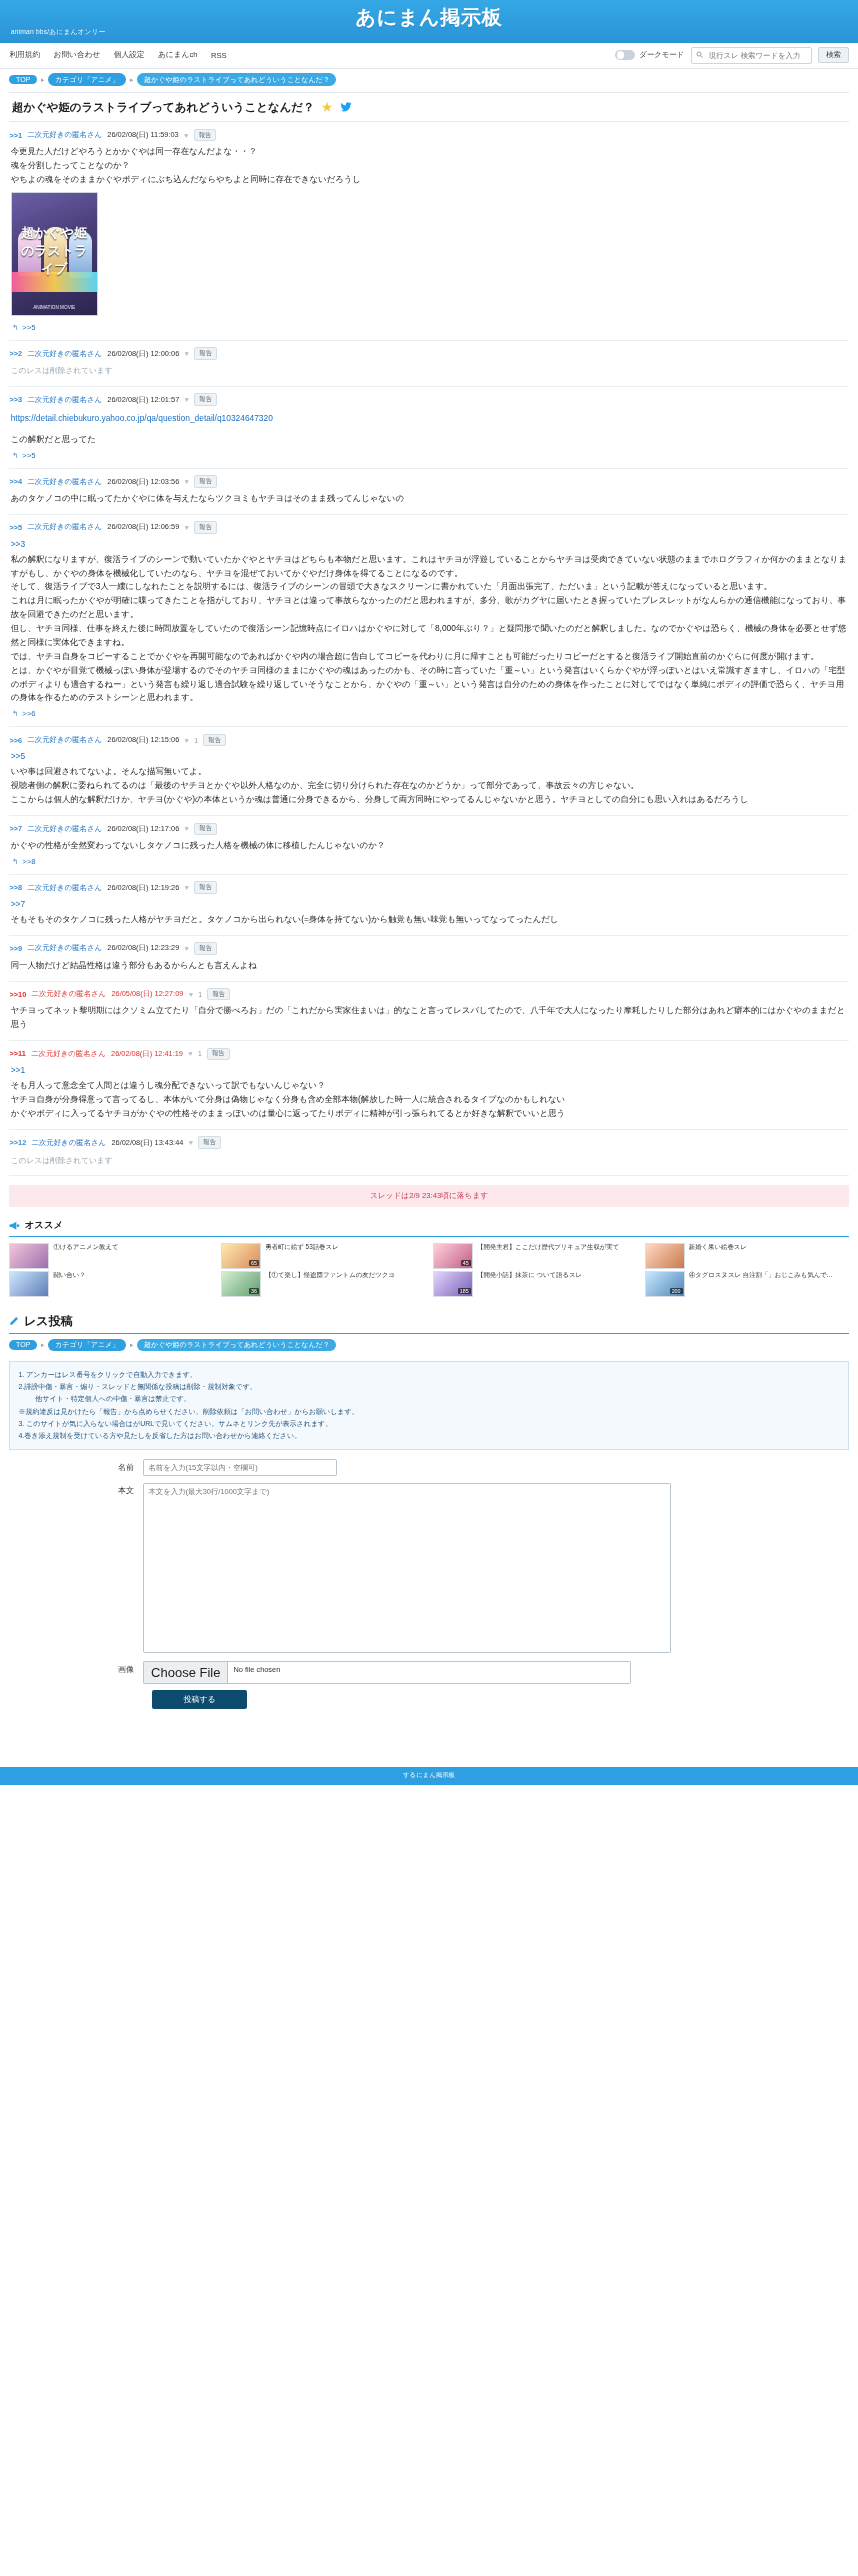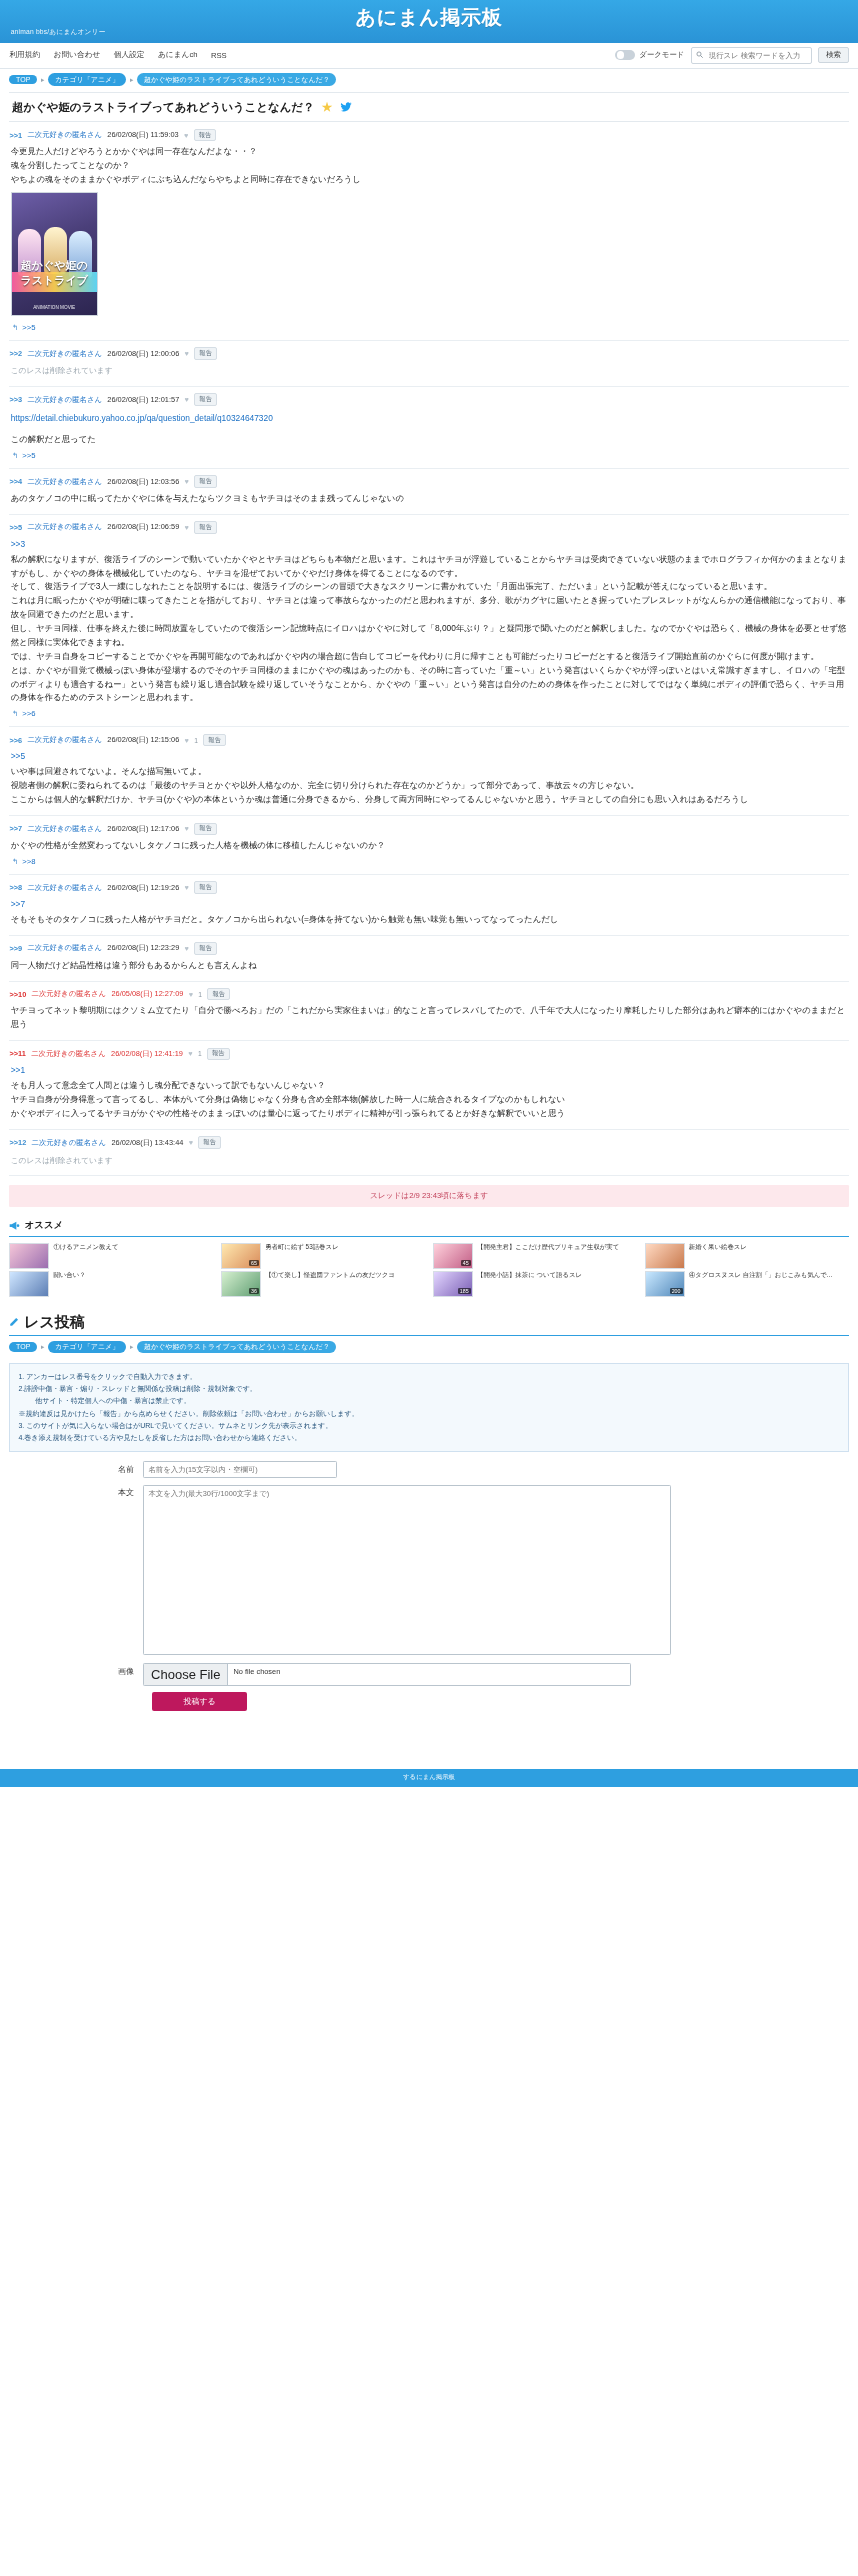--- a/index.html
+++ b/index.html
@@ -130,22 +130,22 @@
     width:87px; height:124px; border:0.7px solid #cfd7de;
     background:linear-gradient(160deg,#6d5ea8 0%,#4a3f79 40%,#2c2550 100%);
     position:relative; overflow:hidden;
   }
   .cover .band {
     position:absolute; left:0; right:0; bottom:23px; height:20px;
     background:linear-gradient(90deg,#ff5fa2,#ffd34e,#5fe0ff);
     opacity:.92;
   }
   .cover .title-jp {
-    position:absolute; left:4px; right:4px; bottom:27px;
-    color:#fff; font-size:11px; font-weight:bold; text-align:center;
+    position:absolute; left:4px; right:4px; bottom:37px;
+    color:#fff; font-size:13px; font-weight:bold; text-align:center;
     text-shadow:0 0.7px 1.3px rgba(0,0,0,.7);
   }
   .cover .sub {
     position:absolute; left:0; right:0; bottom:5.3px;
     color:#fff; font-size:4.7px; text-align:center; opacity:.9;
   }
   .cover .fig {
     position:absolute; width:23px; height:47px; border-radius:10.7px 10.7px 4px 4px;
   }
   .cover .f1 { left:6.7px; bottom:39px; background:linear-gradient(180deg,#ffe6f2,#c79ad2); }
@@ -192,21 +192,21 @@
   .t7 { background:linear-gradient(135deg,#ffd9c2,#c97a4e); }
   .t8 { background:linear-gradient(135deg,#c9e8ff,#4f86b8); }
   .rec-text { font-size:6.4px; line-height:1.35; color:#333; }
 
   
   .form-sec { margin-top:16px; }
   .form-head {
     margin:0 9.4px; display:flex; align-items:center; gap:4.7px;
     border-bottom:1.3px solid #2e9fe0; padding-bottom:3.3px;
   }
-  .form-head .ttl { font-size:15px; font-weight:bold; }
+  .form-head .ttl { font-size:12px; font-weight:bold; }
   .rules {
     margin:6.7px 9.4px 0 9.4px;
     border:0.7px solid #cfe0ef; background:#f3f9fd;
     padding:6.7px 8px; font-size:7px; line-height:1.75; color:#24527a;
   }
   .rules .sub { padding-left:8px; }
   .form-table { margin:9.4px 9.4px 0 9.4px; }
   .form-row { display:flex; align-items:flex-start; margin-bottom:6.7px; }
   .form-label {
     width:134px; text-align:right; padding-right:9.4px;
@@ -226,21 +226,21 @@
     display:flex; align-items:stretch;
     border:0.7px solid #b9c4cd; border-radius:1.3px; width:488px; background:#fff;
   }
   .file-btn {
     background:#eceff1; border-right:0.7px solid #b9c4cd;
     font-size:13px; padding:2.7px 6.7px; color:#222; cursor:pointer;
   }
   .file-name { font-size:7.4px; padding:2.7px 5.3px; color:#333; }
   .submit-row { margin-left:143px; margin-top:4px; }
   .submit-btn {
-    background:#be185d; color:#fff; border:0; border-radius:2px;
+    background:#0c4a6e; color:#fff; border:0; border-radius:2px;
     font-size:8px; padding:4px 31px; cursor:pointer;
     font-family:"Liberation Sans", sans-serif;
   }
 
   
   .footer {
     margin-top:17.4px; background:#2e9fe0; color:#fff;
     text-align:center; font-size:6.4px; padding:4.7px 0;
   }
   .spacer { height:40px; }

